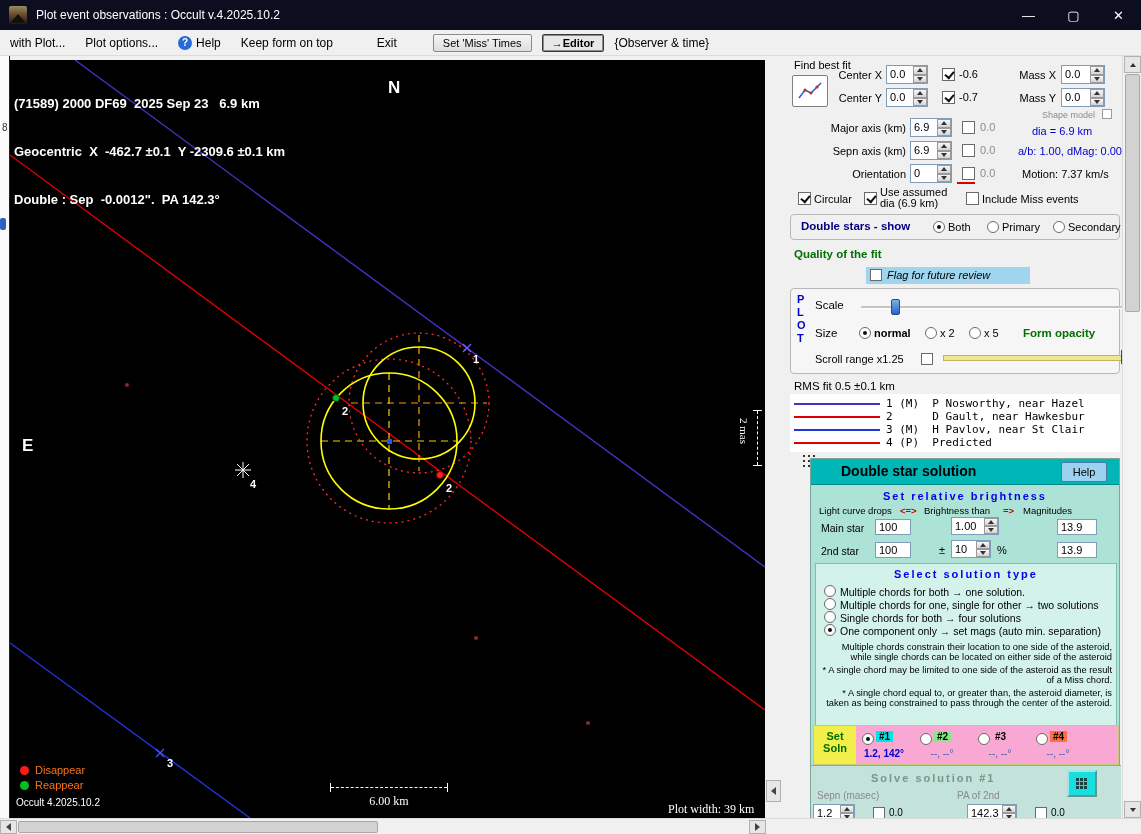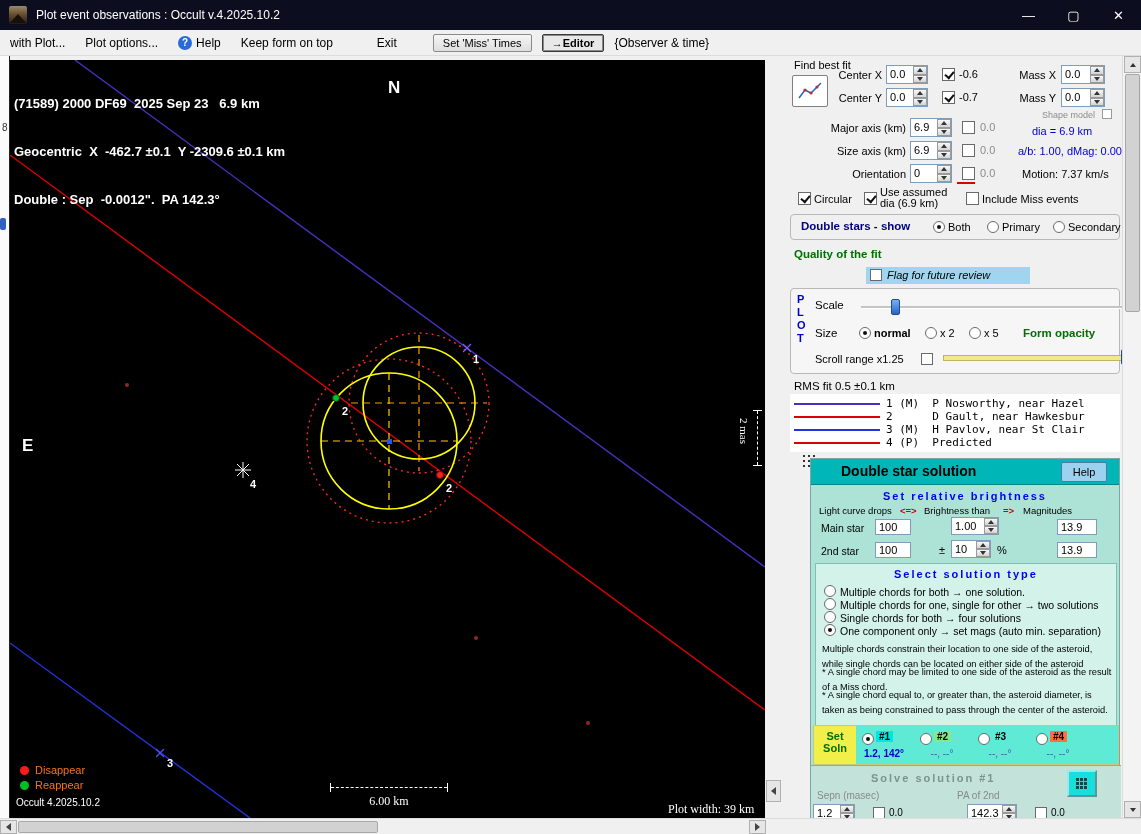--- a/index.html
+++ b/index.html
@@ -69,22 +69,22 @@
   
   .dss{position:absolute;left:44px;top:402px;width:310px;height:360px;background:#ade2d6;border:1px solid #7aa89e}
   .dsshead{position:absolute;left:0;top:0;width:100%;height:26px;background:#00b6b6;border-bottom:1px solid #008888}
   .dsstitle{position:absolute;left:30px;top:4px;font-size:14px;font-weight:bold}
   .helpbtn{position:absolute;left:250px;top:3px;width:46px;height:20px;background:#9cd2f0;border:1px solid #4a7aa8;text-align:center;font-size:11px;padding-top:3px;border-radius:2px}
   .bluehead{position:absolute;width:100%;text-align:center;color:#0000ee;font-weight:bold;font-size:11px;letter-spacing:2px;white-space:nowrap}
   .red{color:#cc0000}
   .sfield{position:absolute;background:#fff;border:1px solid #7f9db9;font-size:11px;padding:1px 3px;height:16px}
   .selbox{position:absolute;left:4px;top:104px;width:302px;height:164px;background:#d2f2ea;border:1px solid #7fbfb0}
   .opt{position:absolute;font-size:10.5px;white-space:nowrap}
-  .note{position:absolute;width:290px;left:6px;text-align:left;font-size:9.3px;line-height:15px}
-  .setsoln{position:absolute;left:2px;top:266px;width:306px;height:40px;background:#5eead4;border:1px solid #c8c880}
+  .note{position:absolute;width:290px;left:6px;text-align:right;font-size:9.3px;line-height:10px}
+  .setsoln{position:absolute;left:2px;top:266px;width:306px;height:40px;background:#f9a8d4;border:1px solid #c8c880}
   .setlbl{position:absolute;left:0;top:0;width:42px;height:38px;background:#f2ee4a;color:#007000;font-weight:bold;text-align:center;font-size:11px}
   .soltag{position:absolute;font-size:10px;font-weight:bold;padding:0 3px}
   .solval{position:absolute;font-size:10px;text-align:center;width:60px;color:#4060b0}
   .solvesec{position:absolute;left:0;top:306px;width:310px;height:54px;background:#c2e2da;border-top:1px solid #84b0a4}
   .solvetitle{position:absolute;left:60px;top:6px;font-size:11px;font-weight:bold;letter-spacing:2px;color:#7c948a;white-space:nowrap}
   .cyanbtn{position:absolute;left:256px;top:4px;width:30px;height:27px;background:#18dede;border:2px outset #9ae8e8;display:flex;align-items:center;justify-content:center}
   
   .vscroll{position:absolute;left:1122px;top:56px;width:19px;height:762px;background:#f3f3f3;border-left:1px solid #dcdcdc}
   .sbtn{position:absolute;background:#e6e6e6;border:1px solid #b0b0b0;display:flex;align-items:center;justify-content:center}
   .vthumb{position:absolute;left:2px;width:15px;background:#d2d2d2;border:1px solid #a8a8a8;border-radius:2px}
@@ -274,21 +274,21 @@
         </div>
         <div class="sd">
           <div class="td"></div>
         </div>
       </div>
   </div>
   <div class="cb" style="left:196px;top:65px"></div>
   <div class="lbl gray" style="left:214px;top:65px">0.0</div>
   <div class="lbl blue" style="left:266px;top:69px">dia = 6.9 km</div>
 
-  <div class="lbl lblr" style="left:36px;top:89px;width:104px">Size axis (km)</div>
+  <div class="lbl lblr" style="left:36px;top:89px;width:104px">Sepn axis (km)</div>
   <div class="spin" style="left:144px;top:85px;width:42px">
     <div class="sv">6.9</div>
     <div class="sb">
         <div class="su">
           <div class="tu"></div>
         </div>
         <div class="sd">
           <div class="td"></div>
         </div>
       </div>

